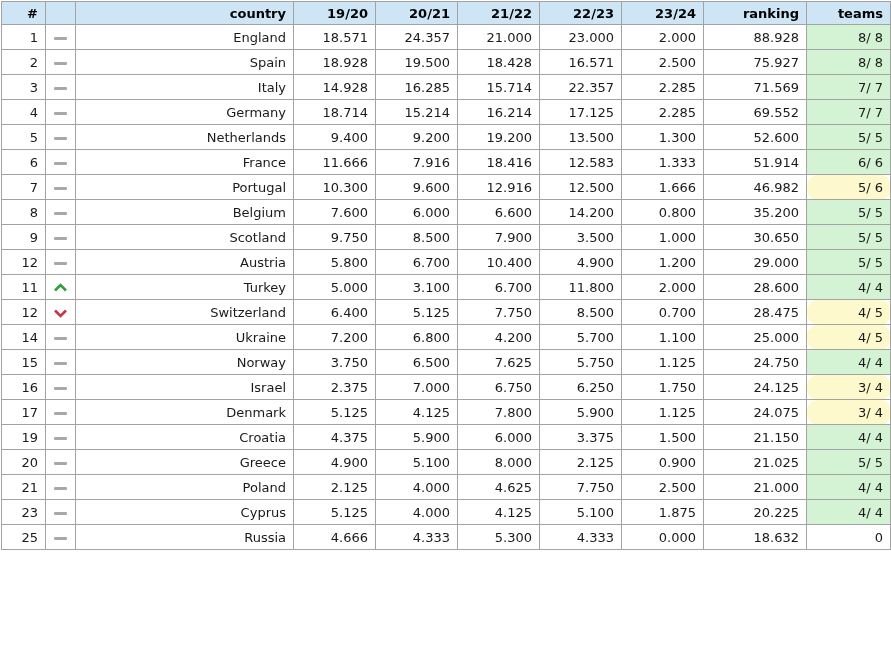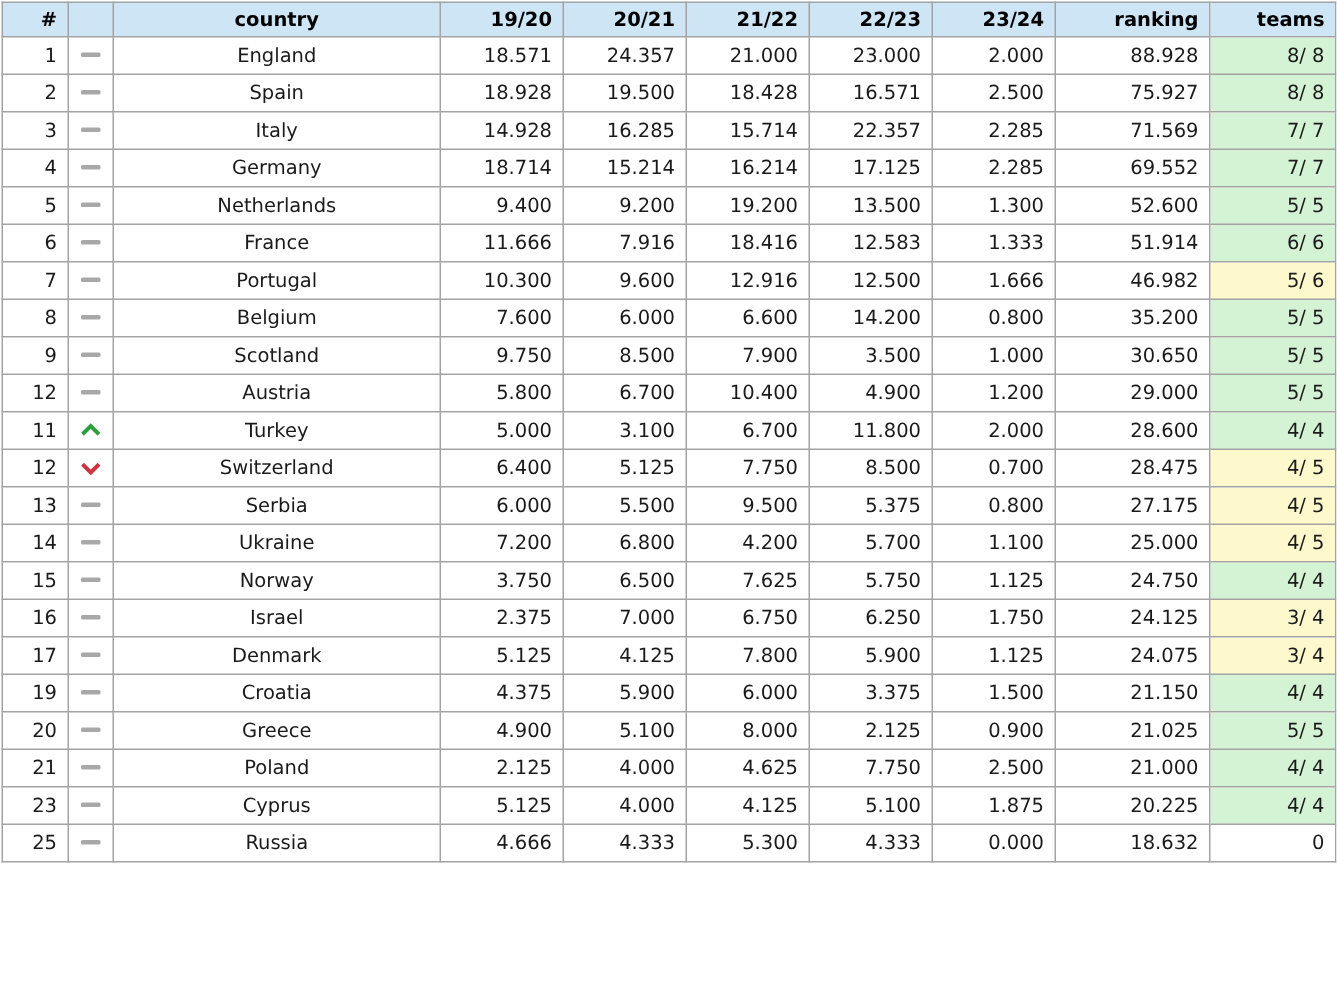--- a/index.html
+++ b/index.html
@@ -29,25 +29,25 @@
     white-space: nowrap;
     overflow: hidden;
     box-sizing: border-box;
   }
   table.ranking th {
     background: var(--header-bg, #cde5f5);
     font-weight: bold;
     color: #000000;
     height: 23px;
   }
-  .al { text-align: center; }
+  .al { text-align: right; }
   .ar { text-align: right; }
   .ac { text-align: center; }
   td.teams-green  { background: var(--teams-green,  #d4f2d4); }
-  td.teams-yellow { background: var(--teams-yellow, #fdf9cc); }
+  td.teams-yellow { background: var(--teams-yellow, #fdf9cc); border-radius: 11px; }
   .dash {
     display: inline-block;
     width: 13px;
     height: 3px;
     background: var(--movement-same, #a8a8a8);
     border-radius: 1px;
     vertical-align: middle;
   }
   .mov-svg { display: inline-block; vertical-align: middle; }
 </style>
@@ -224,32 +224,20 @@
         <td class="al">Switzerland</td>
         <td class="ar">6.400</td>
         <td class="ar">5.125</td>
         <td class="ar">7.750</td>
         <td class="ar">8.500</td>
         <td class="ar">0.700</td>
         <td class="ar">28.475</td>
         <td class="ar teams-yellow">4/ 5</td>
       </tr>
       <tr>
-        <td class="ar">13</td>
-        <td class="ac"><span class="dash"></span></td>
-        <td class="al">Serbia</td>
-        <td class="ar">6.000</td>
-        <td class="ar">5.500</td>
-        <td class="ar">9.500</td>
-        <td class="ar">5.375</td>
-        <td class="ar">0.800</td>
-        <td class="ar">27.175</td>
-        <td class="ar teams-yellow">4/ 5</td>
-      </tr>
-      <tr>
         <td class="ar">14</td>
         <td class="ac"><span class="dash"></span></td>
         <td class="al">Ukraine</td>
         <td class="ar">7.200</td>
         <td class="ar">6.800</td>
         <td class="ar">4.200</td>
         <td class="ar">5.700</td>
         <td class="ar">1.100</td>
         <td class="ar">25.000</td>
         <td class="ar teams-yellow">4/ 5</td>

